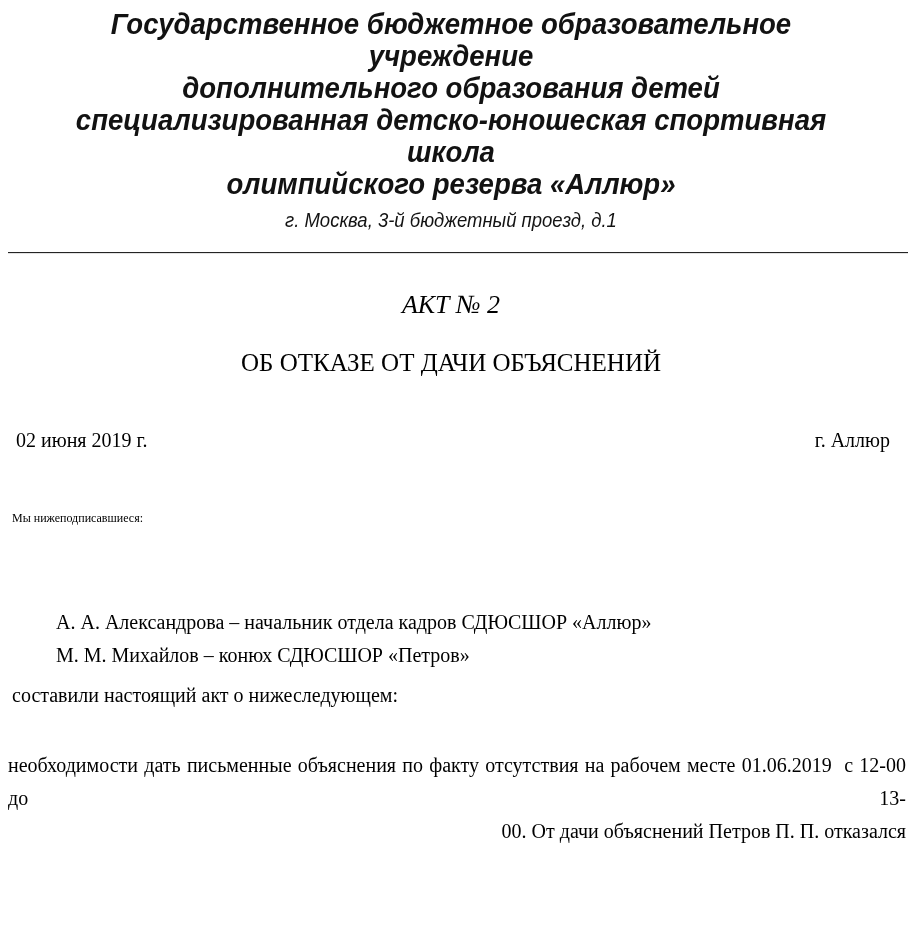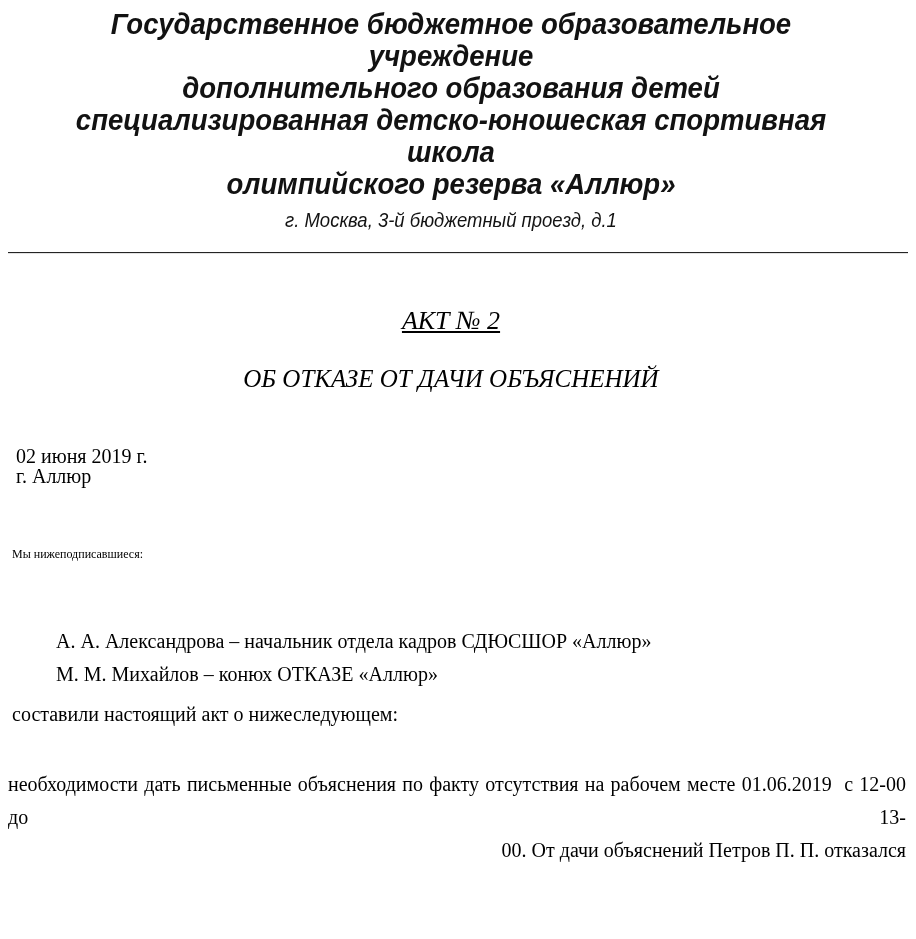--- a/index.html
+++ b/index.html
@@ -32,43 +32,41 @@
   }
   .divider {
     font-size: 20px; line-height: 22px;
     white-space: nowrap; overflow: hidden;
     width: 900px; margin-left: -4px;
     color: #121212;
   }
 
   
   .doc-title {
-    margin-top: 52px;
+    margin-top: 36px;
     font-style: italic; font-size: 26px; line-height: 30px;
     text-align: center;
-    text-decoration: underline;
   }
   .doc-subtitle {
     margin-top: 28px;
-    font-style: italic; font-size: 25px; line-height: 30px;
+    font-size: 25px; line-height: 30px;
     text-align: center;
   }
 
   
   .date-row {
     margin-top: 52px;
     display: flex; justify-content: space-between;
     font-size: 20px; line-height: 20px;
     padding-left: 4px;
-    flex-direction: column;
   }
 
   .intro { margin-top: 58px; font-size: 12px; line-height: 20px; }
 
-  .signatory-list { margin-top: 61px; list-style: none; padding-left: 44px; }
+  .signatory-list { margin-top: 78px; list-style: none; padding-left: 44px; }
   .signatory-list li { font-size: 20px; line-height: 33px; }
 
   .lead { margin-top: 13px; font-size: 20px; line-height: 20px; }
 
   .body-par { margin: 44px -16px 0 -4px; font-size: 20px; }
   .body-par .jline { line-height: 33px; text-align: justify; text-align-last: justify; }
   .body-par .jline-last { line-height: 33px; text-align: right; }
 </style>
 </head>
 <body>
@@ -90,21 +88,21 @@
 
 <div class="date-row">
   <span>02 июня 2019 г.</span>
   <span>г. Аллюр</span>
 </div>
 
 <div class="intro">Мы нижеподписавшиеся:</div>
 
 <ul class="signatory-list">
   <li>А. А. Александрова – начальник отдела кадров СДЮСШОР «Аллюр»</li>
-  <li>М. М. Михайлов – конюх ОТКАЗЕ «Аллюр»</li>
+  <li>М. М. Михайлов – конюх СДЮСШОР «Петров»</li>
 </ul>
 
 <div class="lead">составили настоящий акт о нижеследующем:</div>
 
 <div class="body-par">
   <div class="jline">необходимости дать письменные объяснения по факту отсутствия на рабочем месте 01.06.2019 &nbsp;с 12-00 до 13-</div>
   <div class="jline-last">00. От дачи объяснений Петров П. П. отказался</div>
 </div>
 
 </body></html>

